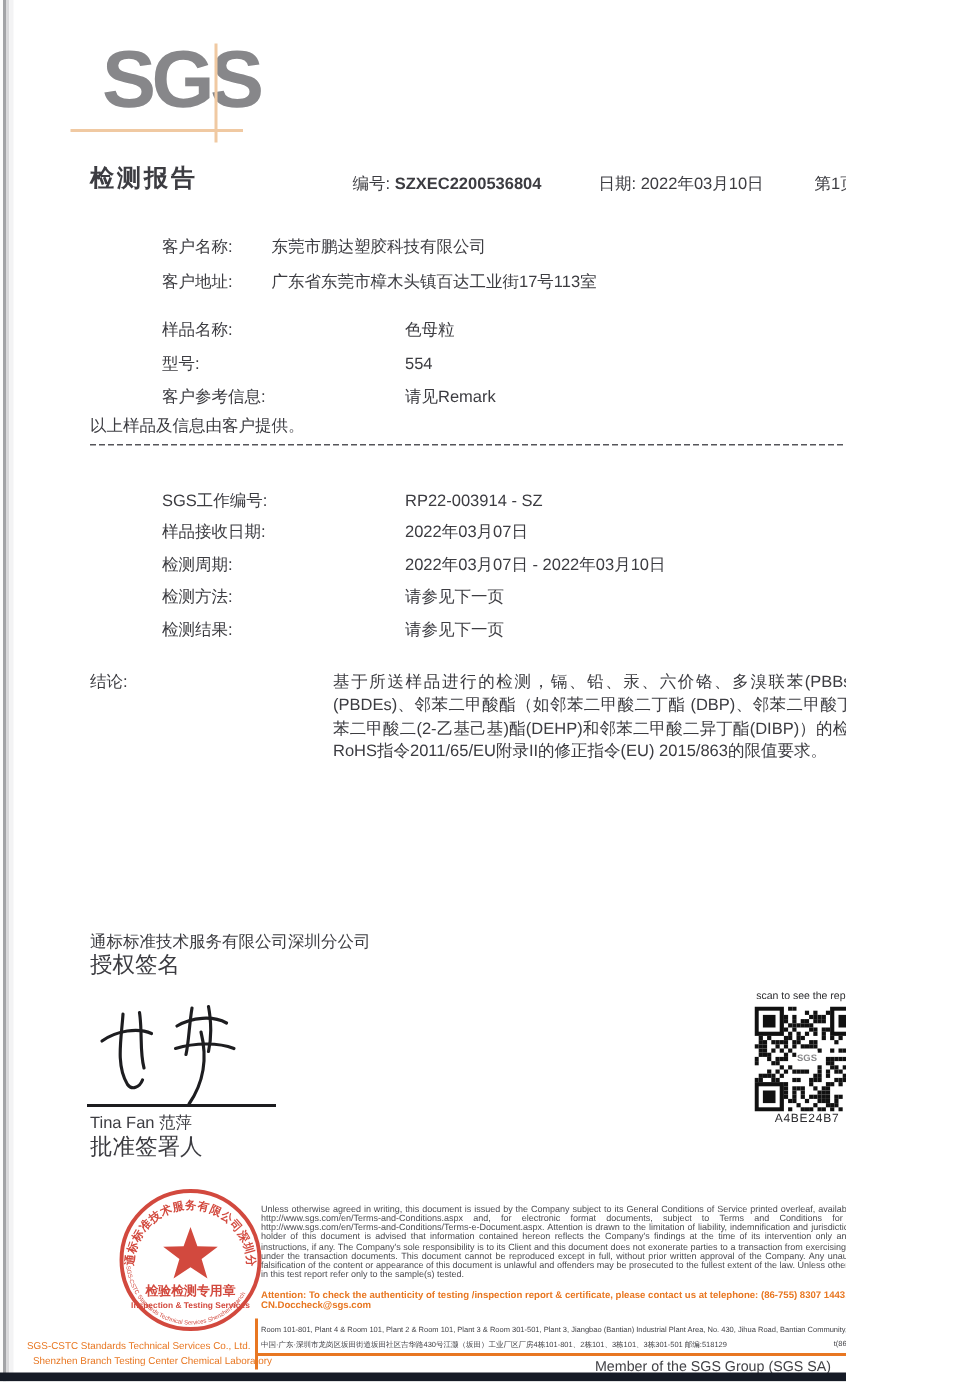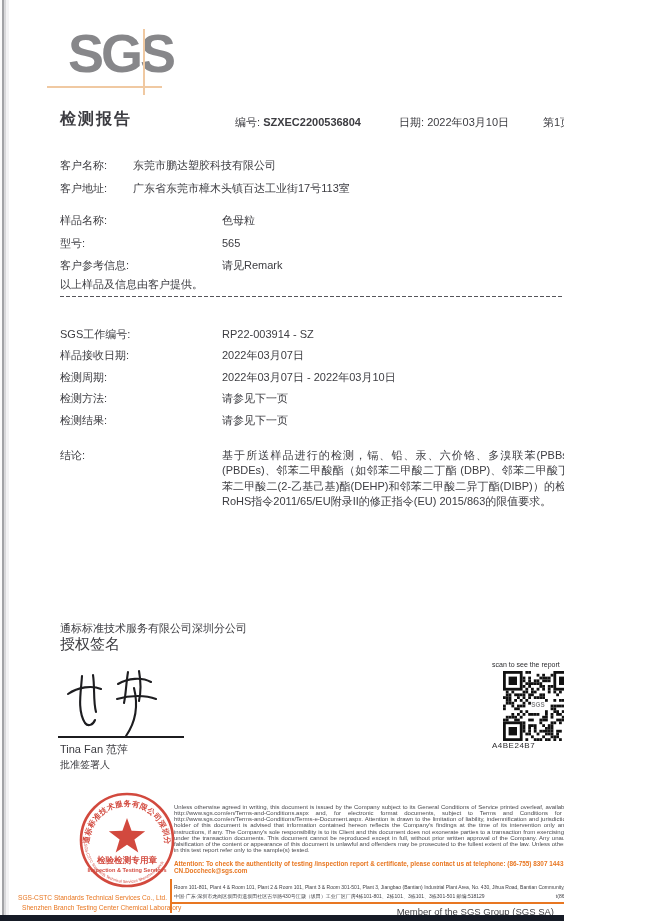--- a/index.html
+++ b/index.html
@@ -18,21 +18,21 @@
   .logo-vline{position:absolute;left:143px;top:29px;width:2px;height:66px;background:#f0c9a2;}
 
   .title-row{position:absolute;left:0;top:113px;width:652px;height:22px;font-size:11px;}
   .doc-title{position:absolute;left:60px;top:-4px;font-size:16px;font-weight:bold;letter-spacing:2px;}
   .meta-no{position:absolute;left:235px;top:2px;}
   .meta-date{position:absolute;left:399px;top:2px;text-align:right;}
   .meta-page{position:absolute;left:543px;top:2px;}
 
   .kv{position:absolute;left:60px;font-size:11px;}
   .kv .row{display:flex;}
-  .kv .lbl{flex:none;}
+  .kv .lbl{flex:none;margin-left:48px;}
   .kv .val{flex:none;}
   .client-block{top:154px;}
   .client-block .row{height:23px;line-height:23px;}
   .client-block .lbl{width:73px;}
   .sample-block{top:209px;}
   .sample-block .row{height:22.6px;line-height:22.6px;}
   .sample-block .lbl{width:162px;}
   .note-line{position:absolute;left:60px;top:275px;font-size:11px;line-height:18px;}
 
   .dash-sep{position:absolute;left:60px;top:296px;width:580px;height:1px;
@@ -44,24 +44,24 @@
   .conclusion-row{position:absolute;left:60px;top:448px;font-size:11px;display:flex;}
   .conclusion-row .lbl{width:162px;line-height:15.4px;}
   .conclusion-row .val{width:422px;line-height:15.4px;text-align:justify;}
 
   
   .sig-company{position:absolute;left:60px;top:620px;font-size:11px;line-height:16px;}
   .sig-auth{position:absolute;left:60px;top:636px;font-size:15px;line-height:16px;}
   .sig-image{position:absolute;left:62px;top:668px;}
   .sig-line{position:absolute;left:58px;top:736px;width:126px;height:2px;background:#1c1c1f;}
   .sig-name{position:absolute;left:60px;top:741px;font-size:11px;line-height:16px;}
-  .sig-role{position:absolute;left:60px;top:757px;font-size:10px;line-height:16px;}
+  .sig-role{position:absolute;left:60px;top:757px;font-size:15px;line-height:16px;}
 
   
-  .qr-wrap{position:absolute;left:492px;top:660px;width:92px;text-align:left;}
+  .qr-wrap{position:absolute;left:492px;top:660px;width:92px;text-align:center;}
   .qr-caption{font-size:7px;color:#2b2b2e;line-height:9px;}
   .qr-svg{display:block;margin:2px auto 0;}
   .qr-id{font-size:8px;color:#2b2b2e;line-height:10px;letter-spacing:.5px;}
 
   
   .fineprint{position:absolute;left:174px;top:804px;width:470px;font-size:6px;line-height:6.15px;
     color:#4b4b50;text-align:justify;}
   .attention{position:absolute;left:174px;top:860px;width:470px;font-size:6.4px;line-height:7px;
     font-weight:bold;color:#e87722;}
   .addr1,.addr2{position:absolute;left:174px;width:472px;display:flex;justify-content:space-between;
@@ -105,21 +105,21 @@
     </div>
   </div>
 
   <div class="kv sample-block">
     <div class="row">
       <span class="lbl">样品名称:</span>
       <span class="val">色母粒</span>
     </div>
     <div class="row">
       <span class="lbl">型号:</span>
-      <span class="val">565</span>
+      <span class="val">554</span>
     </div>
     <div class="row">
       <span class="lbl">客户参考信息:</span>
       <span class="val">请见Remark</span>
     </div>
   </div>
   <div class="note-line">以上样品及信息由客户提供。</div>
 
   <div class="dash-sep"></div>
 

